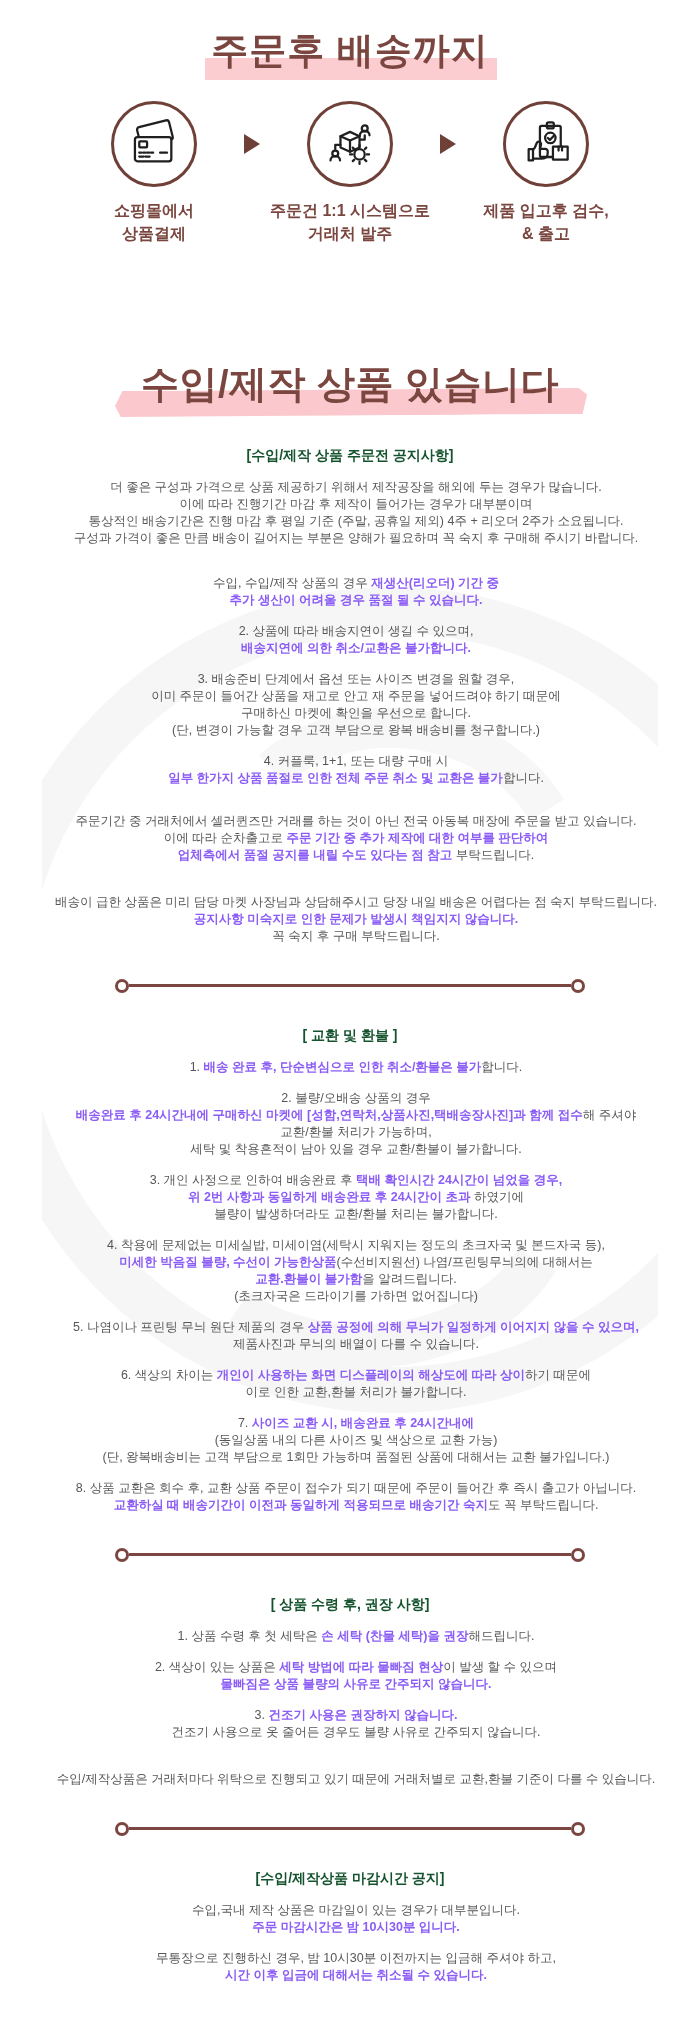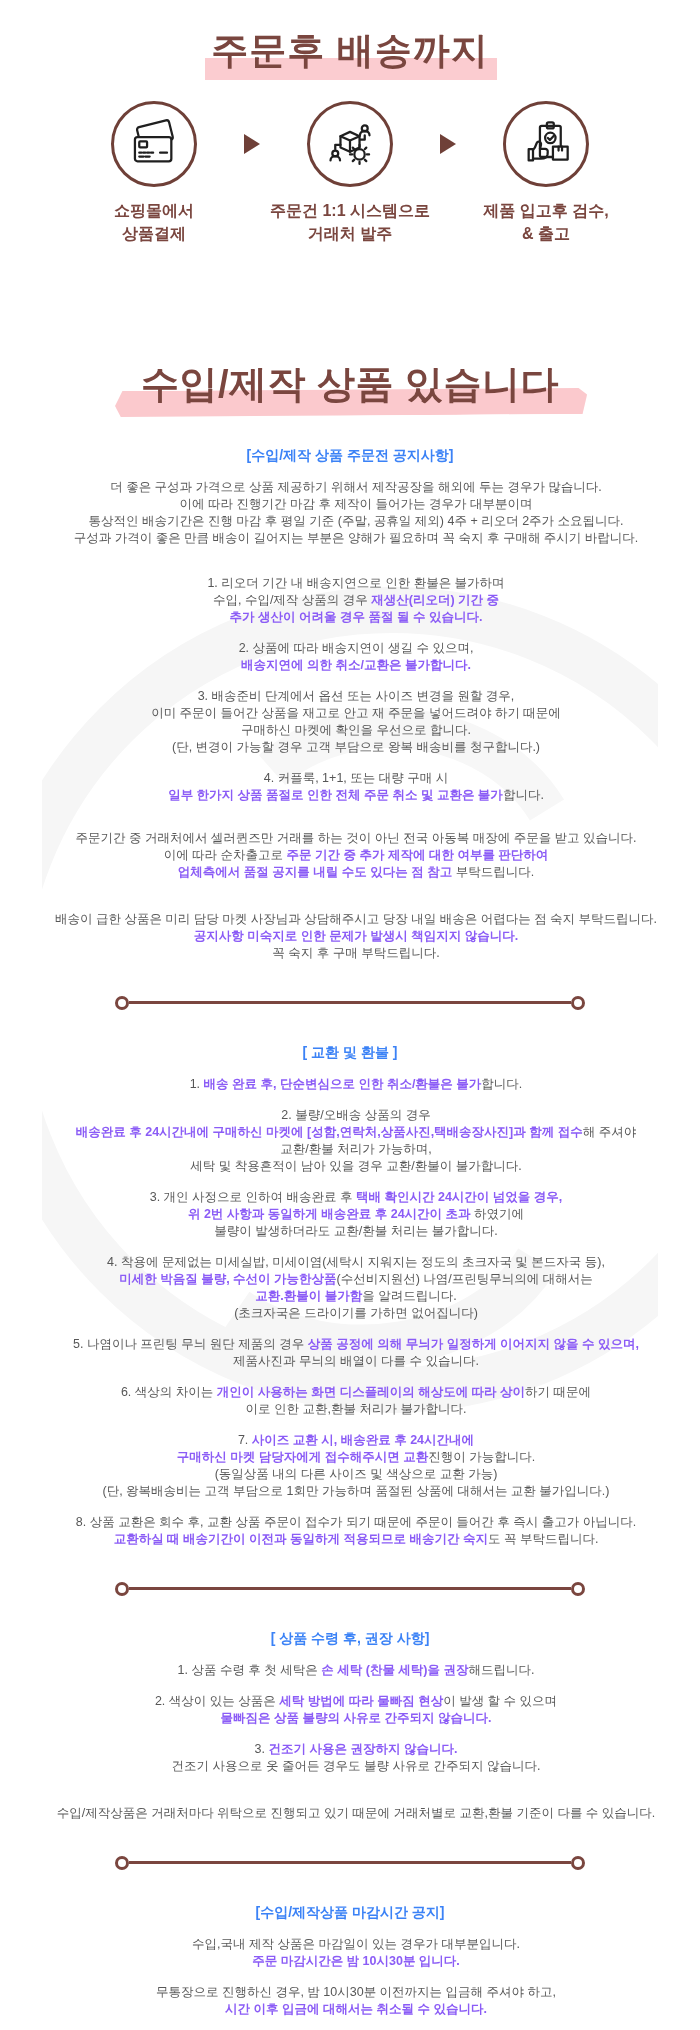--- a/index.html
+++ b/index.html
@@ -27,21 +27,21 @@
   .notice-title-row{text-align:center;margin-top:118px;}
   .hl-wrap2{position:relative;display:inline-block;}
   .hl-wrap2 .big-title{position:relative;z-index:1;margin:0;font-size:38px;font-weight:900;
     letter-spacing:0.5px;color:#7a463f;line-height:1.15;}
   .hl-wrap2 .bar2{position:absolute;left:-26px;right:-28px;bottom:-9px;height:27px;background:#fbc9cd;z-index:0;
     transform:rotate(-0.5deg);
     clip-path:polygon(1.6% 0%,98.2% 4%,100% 28%,99% 100%,1.2% 96%,0% 55%);}
 
   
   .blocks{margin-top:40px;padding-bottom:40px;}
-  .sec-h{margin:28px 0 14px 0;text-align:center;color:#3b82f6;font-weight:bold;font-size:14px;}
+  .sec-h{margin:28px 0 14px 0;text-align:center;color:#14532d;font-weight:bold;font-size:14px;}
   .para{margin:14px 0;text-align:center;color:#575757;font-size:12.5px;line-height:17px;}
   .para .ln{white-space:nowrap;padding-left:12px;}
   .rd{color:#8b5cf6;font-weight:bold;}
   .divider{display:flex;align-items:center;justify-content:center;width:470px;margin:34px auto;}
   .divider .line{flex:1;height:3px;background:#7a463f;}
   .divider .dot{width:8px;height:8px;border:3px solid #7a463f;border-radius:50%;background:#fff;flex:0 0 auto;}
 
   .icon-svg{stroke:#1f1f1f;fill:none;stroke-width:2.6;stroke-linecap:round;stroke-linejoin:round;}
 </style>
 </head>
@@ -142,21 +142,20 @@
 
       <div class="blocks">
           <div class="sec-h">[수입/제작 상품 주문전 공지사항]</div>
           <div class="para">
             <div class="ln"><span>더 좋은 구성과 가격으로 상품 제공하기 위해서 제작공장을 해외에 두는 경우가 많습니다.</span></div>
             <div class="ln"><span>이에 따라 진행기간 마감 후 제작이 들어가는 경우가 대부분이며</span></div>
             <div class="ln"><span>통상적인 배송기간은 진행 마감 후 평일 기준 (주말, 공휴일 제외) 4주 + 리오더 2주가 소요됩니다.</span></div>
             <div class="ln"><span>구성과 가격이 좋은 만큼 배송이 길어지는 부분은 양해가 필요하며 꼭 숙지 후 구매해 주시기 바랍니다.</span></div>
           </div>
           <div class="para" style="margin-top: 28px;">
-            <div class="ln"><span>1. 리오더 기간 내 배송지연으로 인한 환불은 불가하며</span></div>
             <div class="ln"><span>수입, 수입/제작 상품의 경우 </span><span class="rd">재생산(리오더) 기간 중</span></div>
             <div class="ln"><span class="rd">추가 생산이 어려울 경우 품절 될 수 있습니다.</span></div>
           </div>
           <div class="para">
             <div class="ln"><span>2. 상품에 따라 배송지연이 생길 수 있으며,</span></div>
             <div class="ln"><span class="rd">배송지연에 의한 취소/교환은 불가합니다.</span></div>
           </div>
           <div class="para">
             <div class="ln"><span>3. 배송준비 단계에서 옵션 또는 사이즈 변경을 원할 경우,</span></div>
             <div class="ln"><span>이미 주문이 들어간 상품을 재고로 안고 재 주문을 넣어드려야 하기 때문에</span></div>
@@ -206,21 +205,20 @@
           <div class="para">
             <div class="ln"><span>5. 나염이나 프린팅 무늬 원단 제품의 경우 </span><span class="rd">상품 공정에 의해 무늬가 일정하게 이어지지 않을 수 있으며,</span></div>
             <div class="ln"><span>제품사진과 무늬의 배열이 다를 수 있습니다.</span></div>
           </div>
           <div class="para">
             <div class="ln"><span>6. 색상의 차이는 </span><span class="rd">개인이 사용하는 화면 디스플레이의 해상도에 따라 상이</span><span>하기 때문에</span></div>
             <div class="ln"><span>이로 인한 교환,환불 처리가 불가합니다.</span></div>
           </div>
           <div class="para">
             <div class="ln"><span>7. </span><span class="rd">사이즈 교환 시, 배송완료 후 24시간내에</span></div>
-            <div class="ln"><span class="rd">구매하신 마켓 담당자에게 접수해주시면 교환</span><span>진행이 가능합니다.</span></div>
             <div class="ln"><span>(동일상품 내의 다른 사이즈 및 색상으로 교환 가능)</span></div>
             <div class="ln"><span>(단, 왕복배송비는 고객 부담으로 1회만 가능하며 품절된 상품에 대해서는 교환 불가입니다.)</span></div>
           </div>
           <div class="para">
             <div class="ln"><span>8. 상품 교환은 회수 후, 교환 상품 주문이 접수가 되기 때문에 주문이 들어간 후 즉시 출고가 아닙니다.</span></div>
             <div class="ln"><span class="rd">교환하실 때 배송기간이 이전과 동일하게 적용되므로 배송기간 숙지</span><span>도 꼭 부탁드립니다.</span></div>
           </div>
           <div class="divider">
             <span class="dot"></span>
             <span class="line"></span>

